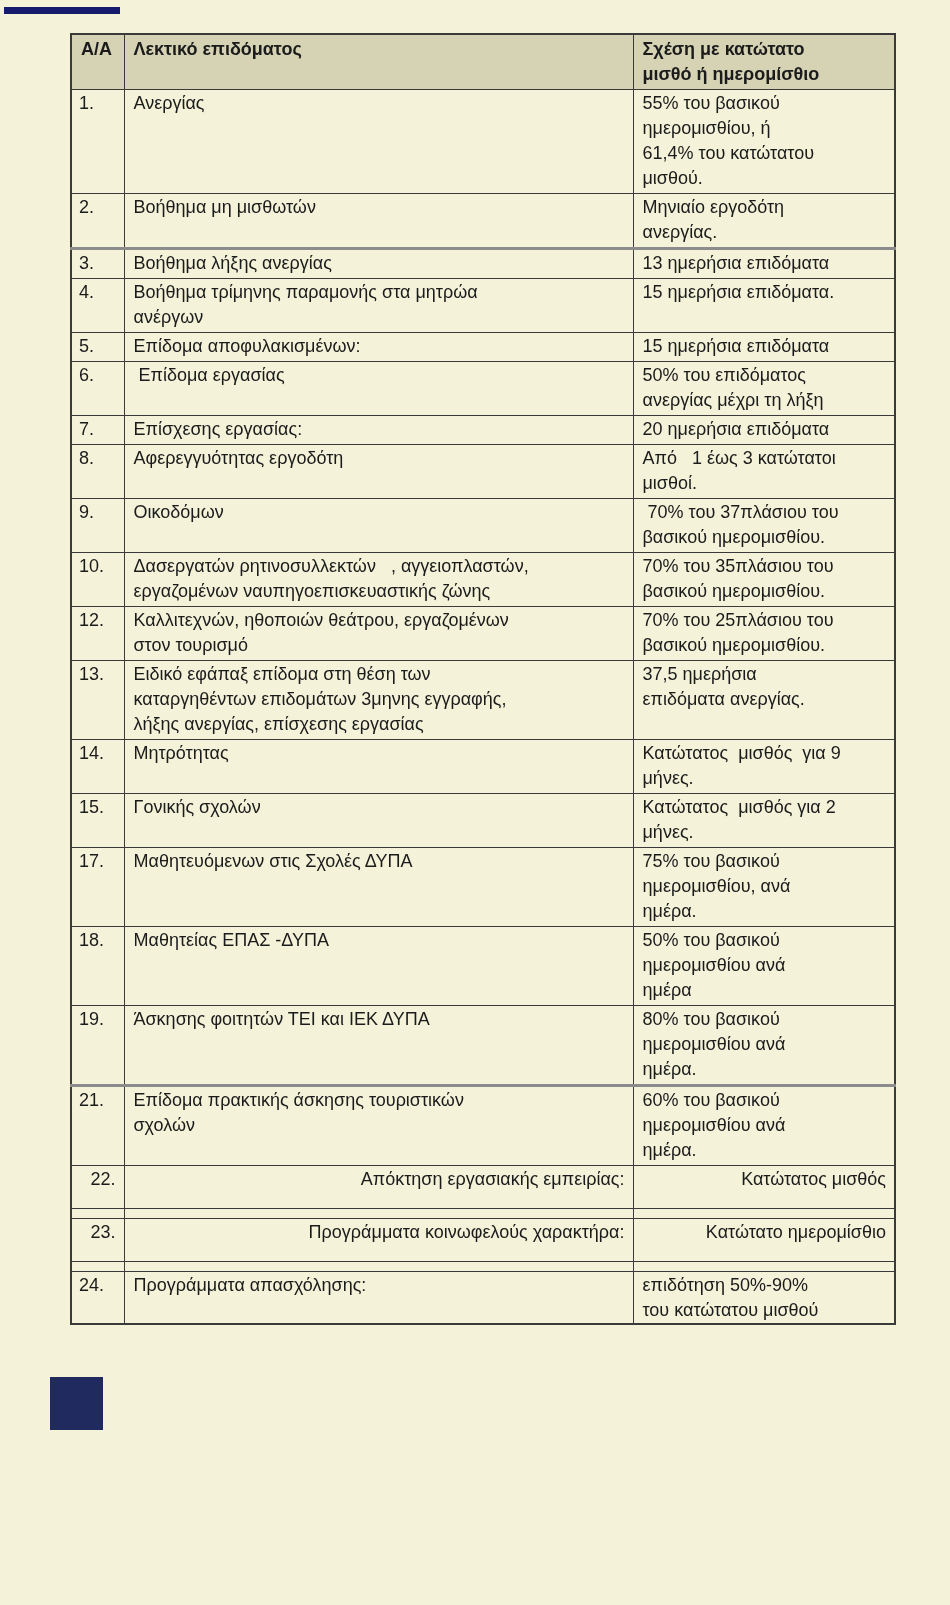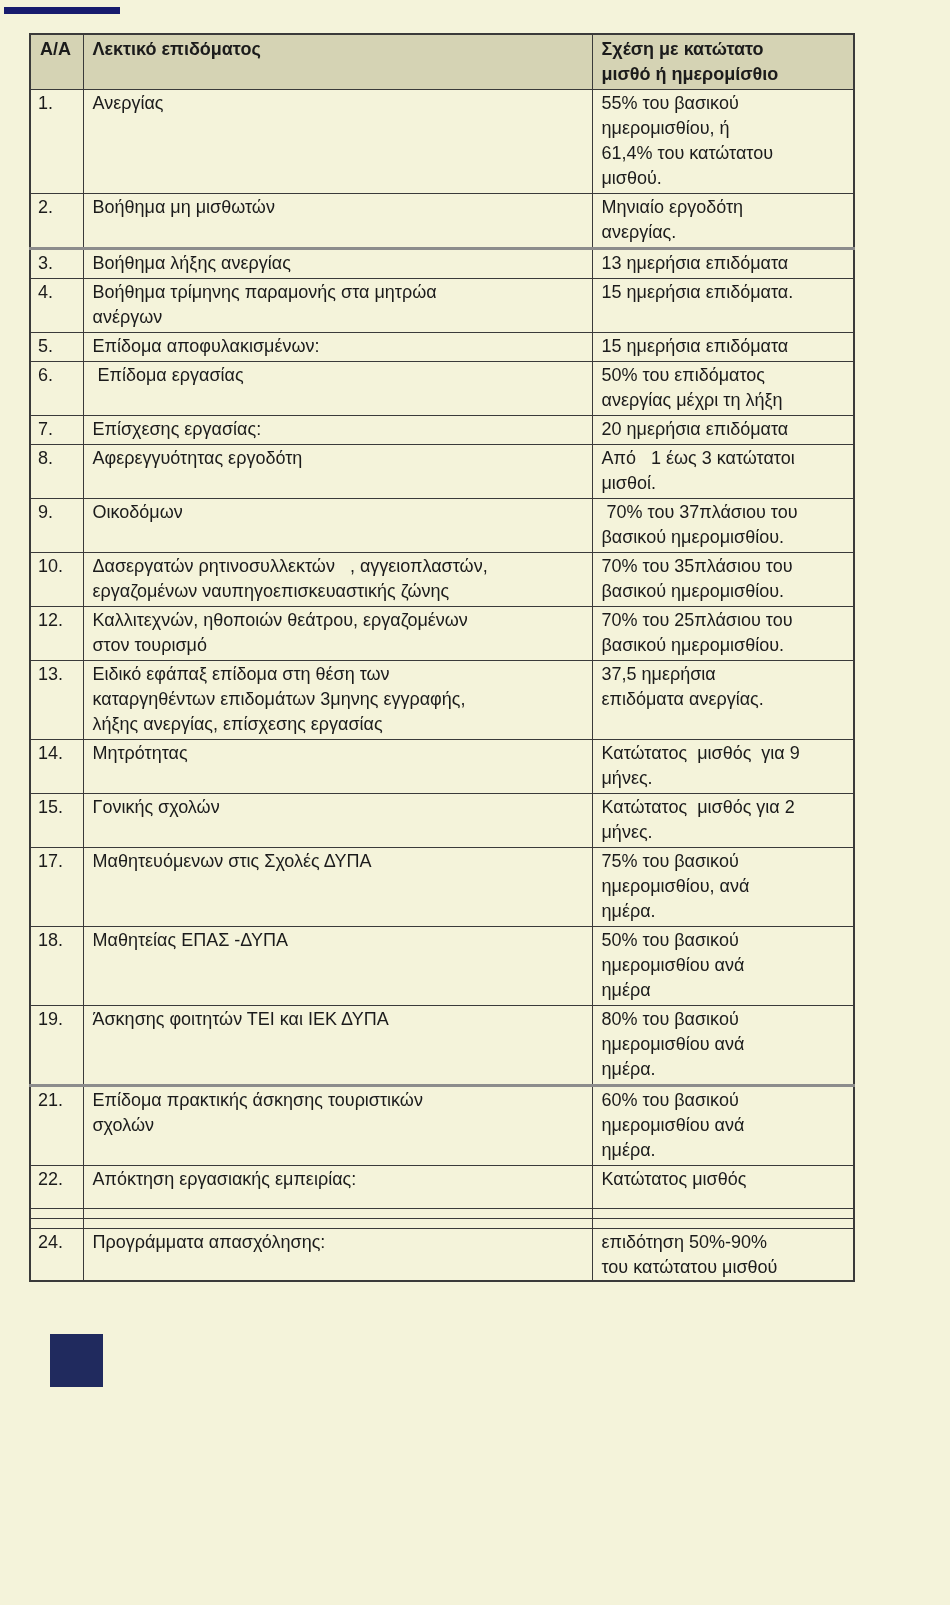--- a/index.html
+++ b/index.html
@@ -28,42 +28,42 @@
     left: 4px;
     top: 7px;
     width: 116px;
     height: 7px;
     background: var(--bar-navy);
   }
   table.benefits {
     border-collapse: collapse;
     table-layout: fixed;
     width: 824px;
-    margin: 33px 0 0 29px;
+    margin: 33px 0 0 70px;
     border: 2px solid var(--border);
   }
   th, td {
     border: 1px solid var(--border);
     vertical-align: top;
     padding: 1px 8px 2px 9px;
     font-size: 18px;
     line-height: 25px;
     white-space: pre-wrap;
     overflow-wrap: break-word;
     text-align: left;
   }
   th {
     background: var(--header-bg);
     font-weight: bold;
     padding-top: 2px;
   }
   td.cell-num { padding-left: 7px; }
   tr.thick td { border-top: 3px solid var(--thick-sep); }
   tr.spacer td { height: 10px; padding: 0; }
-  tr.tallpad td { padding-bottom: 16px; }
+  tr.tallpad td { padding-bottom: 16px; text-align: right; }
   tr.endpad td { padding-bottom: 0; }
   .logo-badge {
     margin: 52px 0 0 50px;
     width: 53px;
     height: 53px;
     background: var(--logo-navy);
     display: flex;
     align-items: center;
     justify-content: center;
   }
@@ -207,20 +207,25 @@
     <tr class="tallpad">
       <td class="cell-num">22.</td>
       <td>Απόκτηση εργασιακής εμπειρίας:</td>
       <td>Κατώτατος μισθός</td>
     </tr>
     <tr class="spacer">
       <td></td>
         <td></td>
         <td></td>
     </tr>
+    <tr class="tallpad">
+      <td class="cell-num">23.</td>
+      <td>Προγράμματα κοινωφελούς χαρακτήρα:</td>
+      <td>Κατώτατο ημερομίσθιο</td>
+    </tr>
     <tr class="spacer">
       <td></td>
         <td></td>
         <td></td>
     </tr>
     <tr class="endpad">
       <td class="cell-num">24.</td>
       <td>Προγράμματα απασχόλησης:</td>
       <td>επιδότηση 50%-90%
 του κατώτατου μισθού</td>

